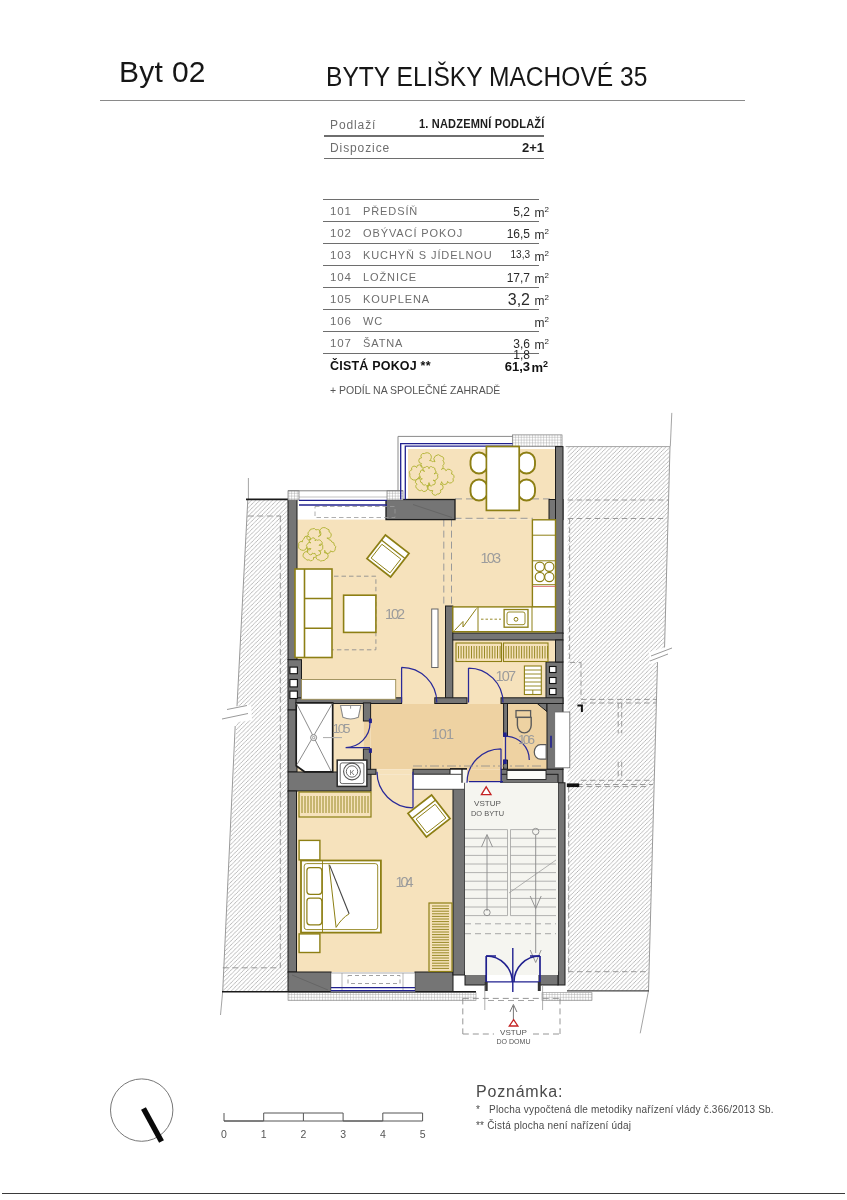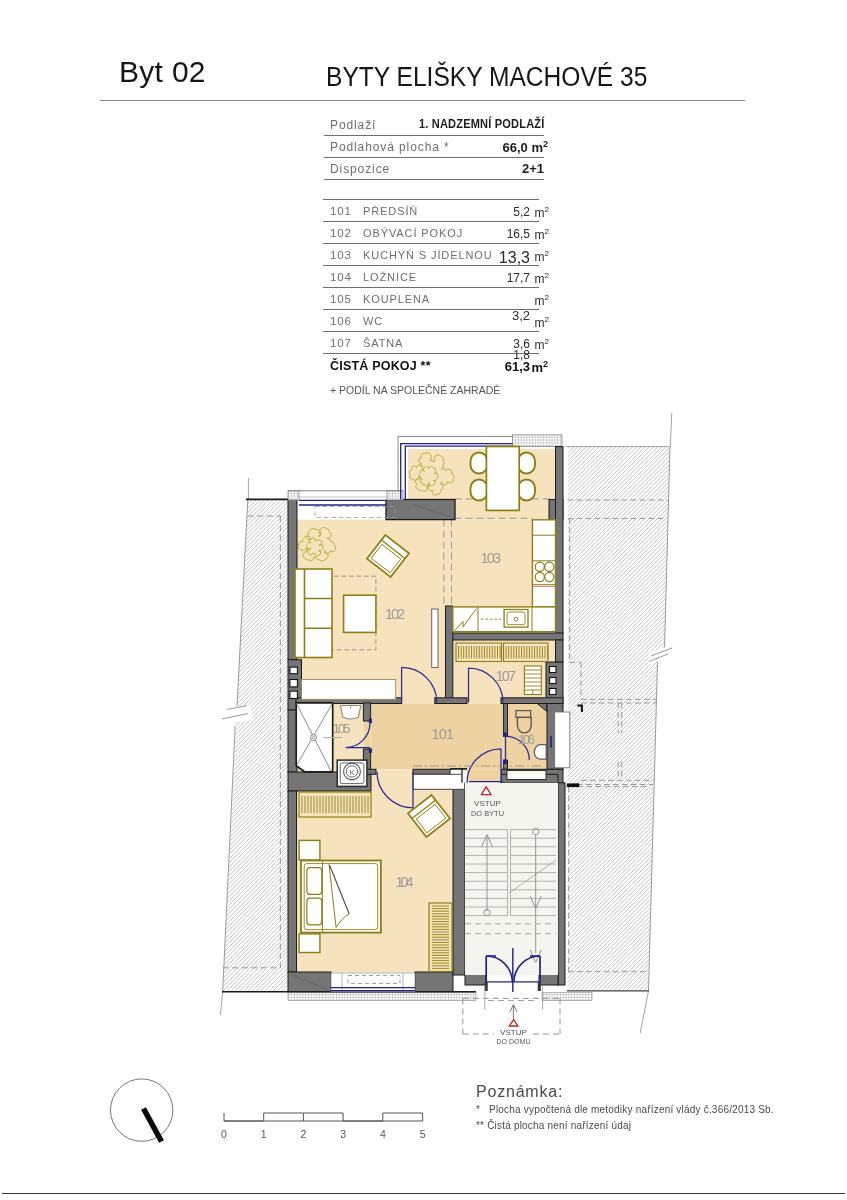--- a/index.html
+++ b/index.html
@@ -19,24 +19,20 @@
   <div class="abs" style="left:326px;top:62px;font-size:27px;color:#161616;letter-spacing:0px;transform:scaleX(0.91);transform-origin:0 0;white-space:nowrap;">BYTY ELIŠKY MACHOVÉ 35</div>
 
   <div class="hline" style="left:100px;top:100px;width:645px;"></div>
 
   <div class="abs" style="left:324px;top:115px;width:220px;font-size:12px;">
     <div style="position:relative;height:20px;">
       <span class="arch" style="position:absolute;left:6px;top:3px;font-size:12px;">Podlaží</span>
       <span class="val" style="position:absolute;right:0;top:2px;font-size:12px;letter-spacing:0.2px;transform:scaleX(0.92);transform-origin:100% 0;white-space:nowrap;">1. NADZEMNÍ PODLAŽÍ</span>
     </div>
     <div style="height:1px;background:#6e6e6e;margin-top:0px;"></div>
-    <div style="position:relative;height:21px;">
-      <span class="arch" style="position:absolute;left:6px;top:4px;font-size:12px;">Podlahová plocha *</span>
-      <span class="val" style="position:absolute;right:-4px;top:3px;font-size:13px;">66,0 m<sup style="font-size:9px;">2</sup></span>
-    </div>
     <div style="height:1px;background:#6e6e6e;"></div>
     <div style="position:relative;height:21px;">
       <span class="arch" style="position:absolute;left:6px;top:4px;font-size:12px;">Dispozice</span>
       <span class="val" style="position:absolute;right:0;top:3px;font-size:13px;">2+1</span>
     </div>
     <div style="height:1px;background:#6e6e6e;"></div>
   </div>
 
   <div class="abs" style="left:323px;top:199px;width:216px;">
     <div style="height:1px;background:#6e6e6e;"></div>
@@ -53,37 +49,37 @@
       <span class="arch" style="position:absolute;left:7px;top:5px;font-size:11.5px;">102</span>
       <span class="arch" style="position:absolute;left:40px;top:5px;font-size:11px;">OBÝVACÍ POKOJ</span>
       <span style="position:absolute;right:9px;top:5px;font-size:12px;color:#2b2b2b;">16,5</span>
       <span style="position:absolute;right:-10px;top:5px;font-size:12px;color:#2b2b2b;">m<sup style="font-size:8px;">2</sup></span>
     </div>
     <div style="height:1px;background:#6e6e6e;"></div>
 
     <div style="position:relative;height:21px;">
       <span class="arch" style="position:absolute;left:7px;top:5px;font-size:11.5px;">103</span>
       <span class="arch" style="position:absolute;left:40px;top:5px;font-size:11px;">KUCHYŇ S JÍDELNOU</span>
-      <span style="position:absolute;right:9px;top:5px;font-size:16px;color:#2b2b2b;">13,3</span>
+      <span style="position:absolute;right:9px;top:5px;font-size:10px;color:#2b2b2b;">13,3</span>
       <span style="position:absolute;right:-10px;top:5px;font-size:12px;color:#2b2b2b;">m<sup style="font-size:8px;">2</sup></span>
     </div>
     <div style="height:1px;background:#6e6e6e;"></div>
 
     <div style="position:relative;height:21px;">
       <span class="arch" style="position:absolute;left:7px;top:5px;font-size:11.5px;">104</span>
       <span class="arch" style="position:absolute;left:40px;top:5px;font-size:11px;">LOŽNICE</span>
       <span style="position:absolute;right:9px;top:5px;font-size:12px;color:#2b2b2b;">17,7</span>
       <span style="position:absolute;right:-10px;top:5px;font-size:12px;color:#2b2b2b;">m<sup style="font-size:8px;">2</sup></span>
     </div>
     <div style="height:1px;background:#6e6e6e;"></div>
 
     <div style="position:relative;height:21px;">
       <span class="arch" style="position:absolute;left:7px;top:5px;font-size:11.5px;">105</span>
       <span class="arch" style="position:absolute;left:40px;top:5px;font-size:11px;">KOUPLENA</span>
-      <span style="position:absolute;right:9px;top:20px;font-size:13px;color:#2b2b2b;">3,2</span>
+      <span style="position:absolute;right:9px;top:3px;font-size:16px;color:#2b2b2b;">3,2</span>
       <span style="position:absolute;right:-10px;top:5px;font-size:12px;color:#2b2b2b;">m<sup style="font-size:8px;">2</sup></span>
     </div>
     <div style="height:1px;background:#6e6e6e;"></div>
 
     <div style="position:relative;height:21px;">
       <span class="arch" style="position:absolute;left:7px;top:5px;font-size:11.5px;">106</span>
       <span class="arch" style="position:absolute;left:40px;top:5px;font-size:11px;">WC</span>
       <span style="position:absolute;right:9px;top:5px;font-size:12px;color:#2b2b2b;margin-top:33px;">1,8</span>
       <span style="position:absolute;right:-10px;top:5px;font-size:12px;color:#2b2b2b;">m<sup style="font-size:8px;">2</sup></span>
     </div>

